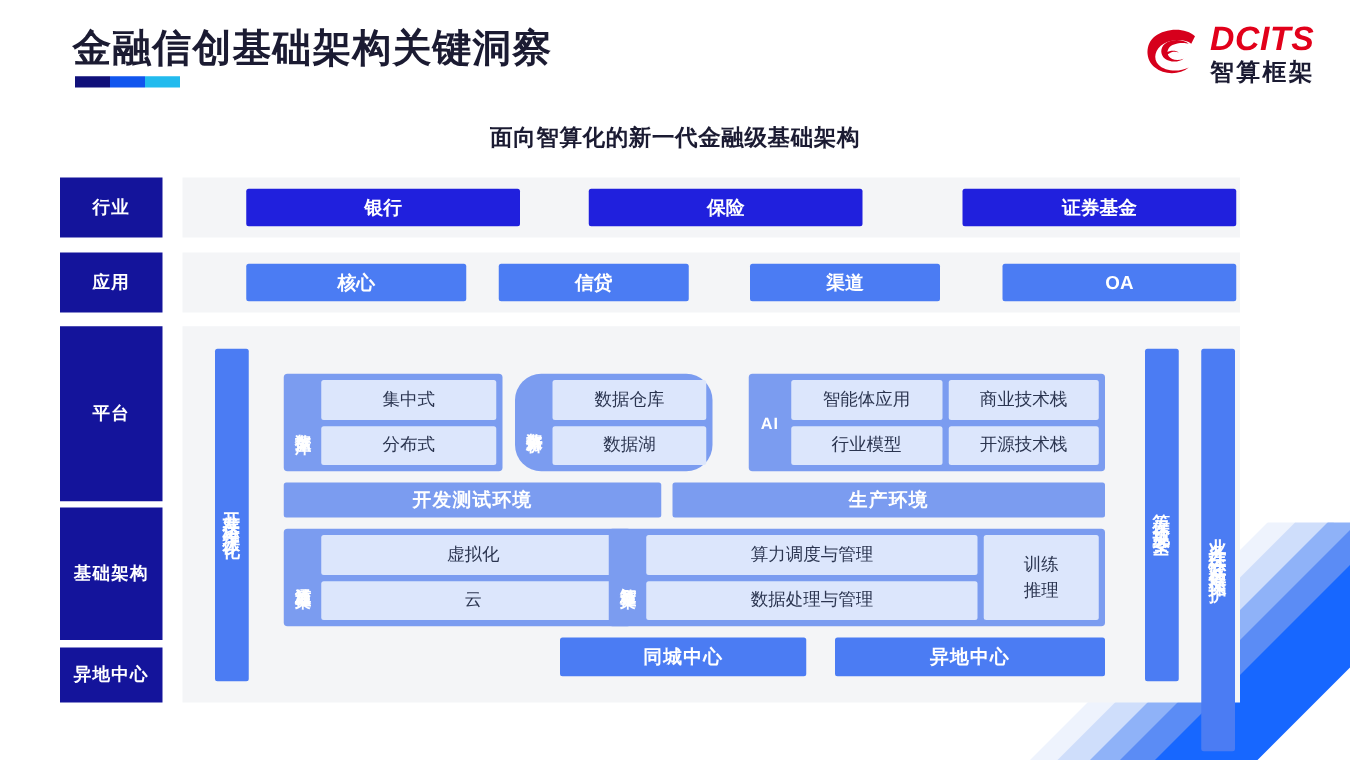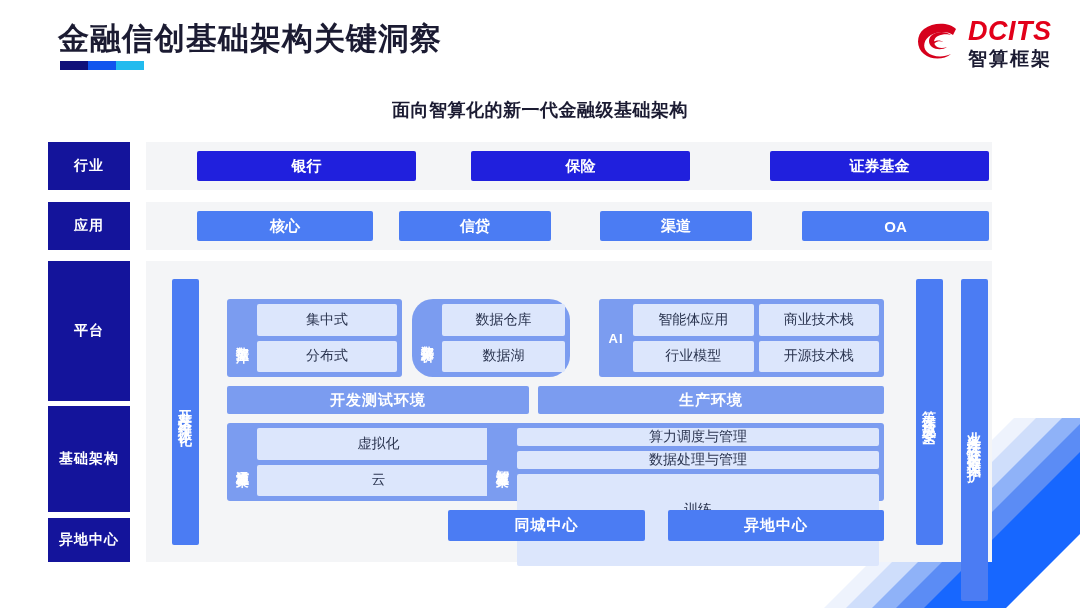--- a/index.html
+++ b/index.html
@@ -108,21 +108,21 @@
     display:flex;align-items:center;justify-content:center;
     font-size:14px;white-space:nowrap;
   }
 
   .g-db   {left:179px;top:157px;width:175px;height:78px;}
   .g-da   {left:364px;top:157px;width:158px;height:78px;border-radius:21px;}
   .g-ai   {left:551px;top:157px;width:285px;height:78px;}
   .g-gen  {left:179px;top:281px;width:278px;height:78px;}
   .g-int  {left:439px;top:281px;width:397px;height:78px;}
 
-  .g-int .group-body{flex-direction:column;}
+  .g-int .group-body{flex-direction:row;}
   .g-int .stack{flex:1;display:flex;flex-direction:column;gap:5px;}
   .g-int .wide-cell{flex:0 0 92px;}
 
   .bar{
     position:absolute;background:#7b9cf0;border-radius:2px;color:#fff;
     display:flex;align-items:center;justify-content:center;
     font-size:15px;font-weight:bold;letter-spacing:1px;
   }
   .b-dev{left:179px;top:244px;width:302px;height:28px;}
   .b-prd{left:490px;top:244px;width:346px;height:28px;}

